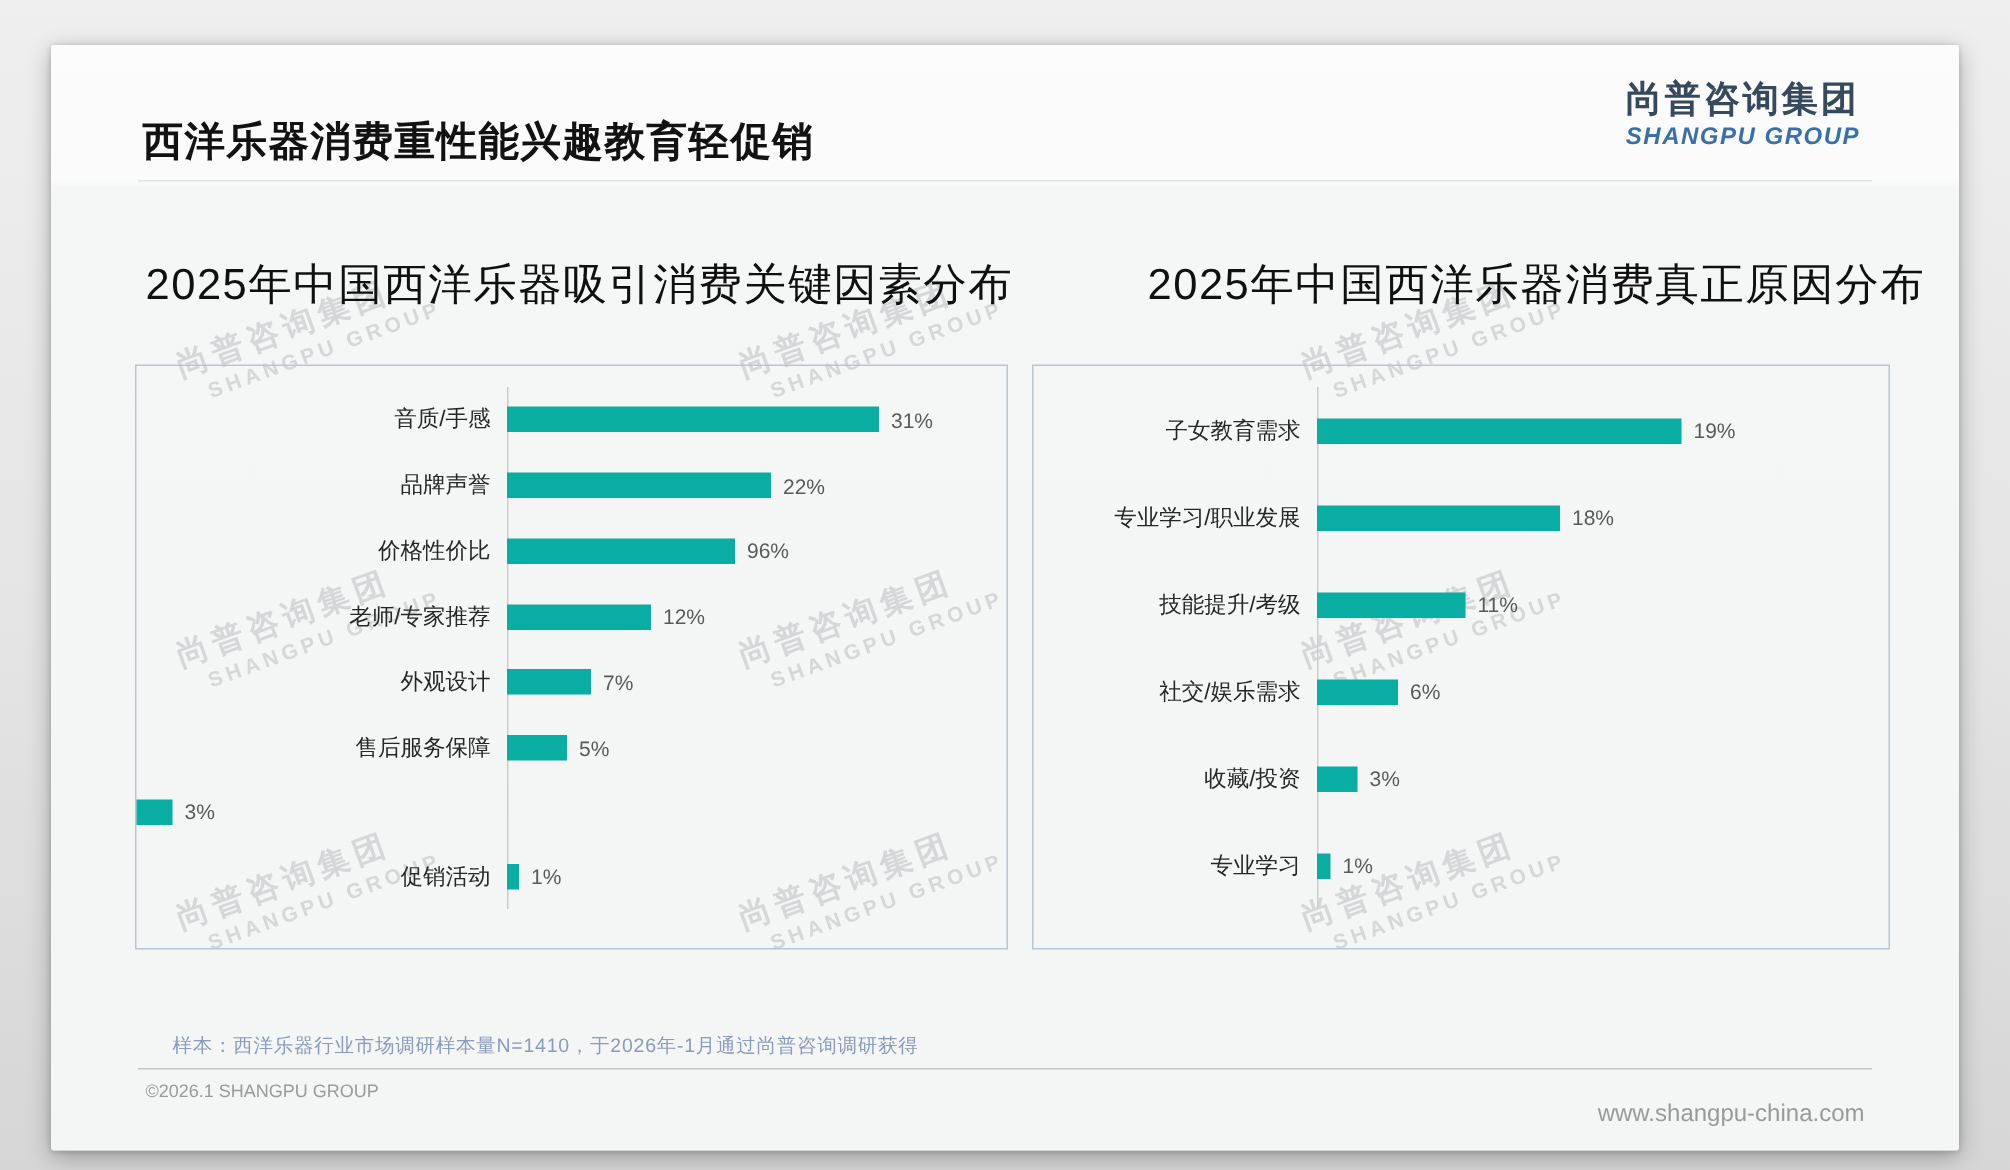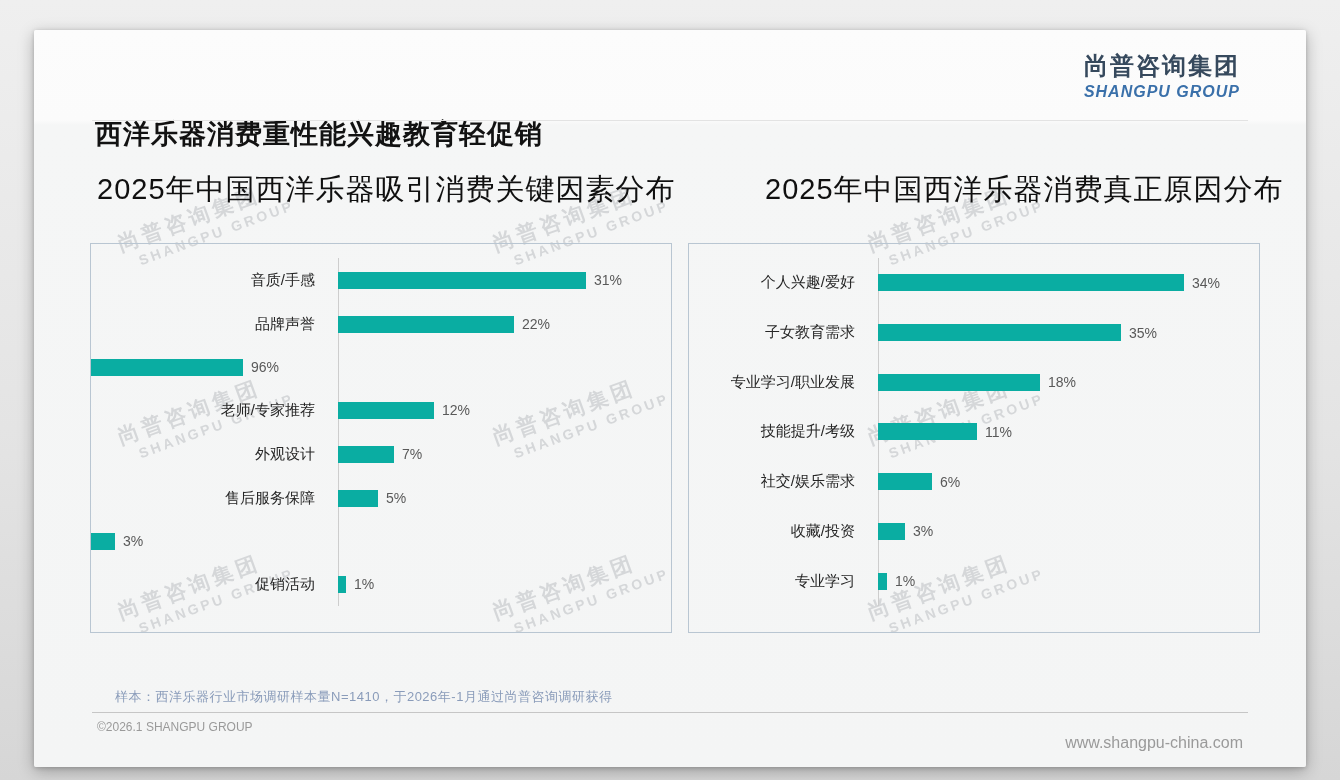--- a/index.html
+++ b/index.html
@@ -20,21 +20,21 @@
   .wm {
     position:absolute; transform:translate(-50%,-50%) rotate(-20deg);
     color:#d5d7d9; text-align:left; white-space:nowrap; user-select:none;
   }
   .wm .wm-cn { font-size:21px; font-weight:bold; letter-spacing:4px; }
   .wm .wm-en { font-size:14px; font-weight:bold; letter-spacing:3px; padding-left:14px; }
   .content { position:absolute; inset:0; z-index:1; }
 
   .main-title {
     position:absolute; left:61px; top:46px;
-    font-size:27px; font-weight:800; color:#121212; letter-spacing:1px;margin-top:40px;
+    font-size:27px; font-weight:800; color:#121212; letter-spacing:1px;
   }
   .header-divider {
     position:absolute; left:58px; right:58px; top:90px; height:1px; background:#e3e3e3;
   }
   .logo { position:absolute; right:66px; top:20px; text-align:left; }
   .logo-cn { font-size:24px; font-weight:bold; letter-spacing:2px; }
   .logo-en { font-size:16px; font-weight:bold; font-style:italic; letter-spacing:1px; margin-top:1px; }
 
   .section-title { position:absolute; top:140px; font-size:29px; font-weight:400; color:#101010; letter-spacing:1px; }
   #section-title-0 { left:63px; }
@@ -46,21 +46,21 @@
   }
   #chart-0 { left:56px;  width:582px; }
   #chart-1 { left:654px; width:572px; }
 
   .chart-rows {
     position:absolute; left:0; right:0; top:14px; bottom:26px;
     display:flex; flex-direction:column; justify-content:space-around;
   }
   .axis-line { position:absolute; top:14px; bottom:26px; width:1px; background:#cdcdcd; }
   .crow { display:flex; align-items:center; }
-  .clabel { text-align:right; padding-right:23px; font-size:15px; color:#262626; flex:none; }
+  .clabel { text-align:right; padding-right:11px; font-size:15px; color:#262626; flex:none; }
   .cbarwrap { flex:1; display:flex; align-items:center; }
   .cbar { height:17px; flex:none; }
   .cval { margin-left:8px; font-size:14px; color:#595959; }
 
   .sample-note { position:absolute; left:81px; top:658px; font-size:13px; letter-spacing:0.5px; }
   .footer-divider { position:absolute; left:58px; right:58px; top:682px; height:1px; background:#c6c6c6; }
   .footer-copy { position:absolute; left:63px; top:690px; font-size:12px; color:#9a9a9a; }
   .footer-site { position:absolute; right:63px; top:704px; font-size:16px; color:#9a9a9a; }
 </style>
 </head>
@@ -129,20 +129,21 @@
             </div>
           </div>
           <div class="crow">
             <div class="clabel" style="width: 247px;">品牌声誉</div>
             <div class="cbarwrap">
               <div class="cbar" style="width: 176px; background: rgb(10, 173, 162);"></div>
               <div class="cval">22%</div>
             </div>
           </div>
           <div class="crow">
+            <div class="clabel" style="width: 247px;">价格性价比</div>
             <div class="cbarwrap">
               <div class="cbar" style="width: 152px; background: rgb(10, 173, 162);"></div>
               <div class="cval">96%</div>
             </div>
           </div>
           <div class="crow">
             <div class="clabel" style="width: 247px; text-align: right;">老师/专家推荐</div>
             <div class="cbarwrap">
               <div class="cbar" style="width: 96px; background: rgb(10, 173, 162);"></div>
               <div class="cval">12%</div>
@@ -175,31 +176,24 @@
               <div class="cval">1%</div>
             </div>
           </div>
         </div>
     </div>
 
     <div class="chart-panel" id="chart-1">
       <div class="axis-line" style="left: 189px;"></div>
       <div class="chart-rows">
           <div class="crow">
-            <div class="clabel" style="width: 189px;">个人兴趣/爱好</div>
-            <div class="cbarwrap">
-              <div class="cbar" style="width: 306px; background: rgb(10, 173, 162);"></div>
-              <div class="cval">34%</div>
-            </div>
-          </div>
-          <div class="crow">
             <div class="clabel" style="width: 189px;">子女教育需求</div>
             <div class="cbarwrap">
               <div class="cbar" style="width: 243px; background: rgb(10, 173, 162);"></div>
-              <div class="cval">35%</div>
+              <div class="cval">19%</div>
             </div>
           </div>
           <div class="crow">
             <div class="clabel" style="width: 189px;">专业学习/职业发展</div>
             <div class="cbarwrap">
               <div class="cbar" style="width: 162px; background: rgb(10, 173, 162);"></div>
               <div class="cval">18%</div>
             </div>
           </div>
           <div class="crow">

